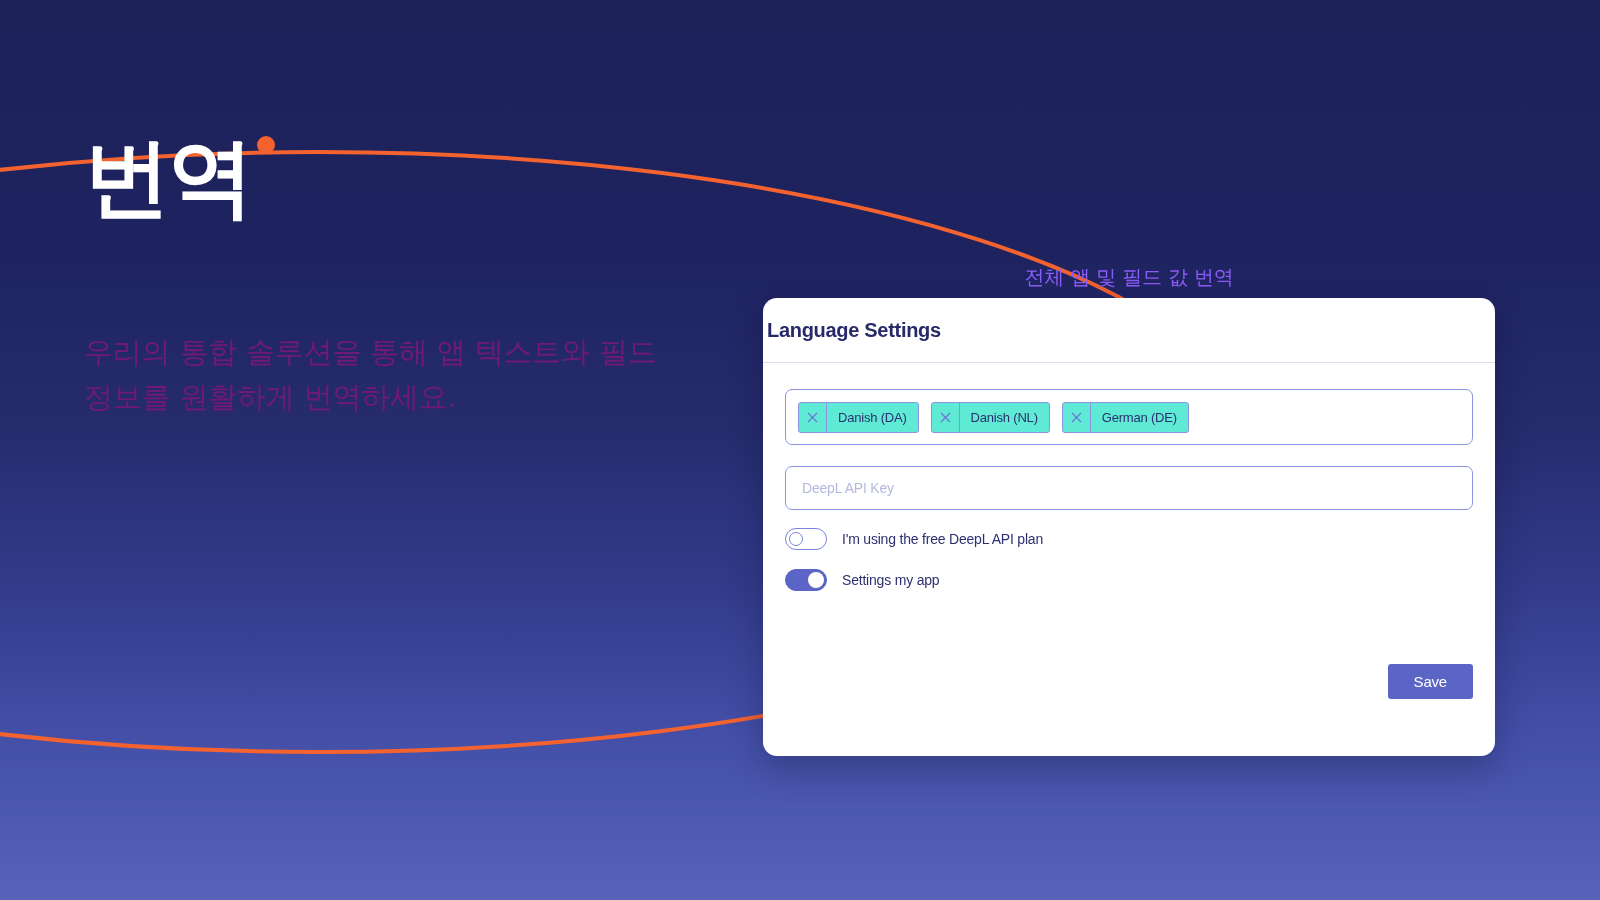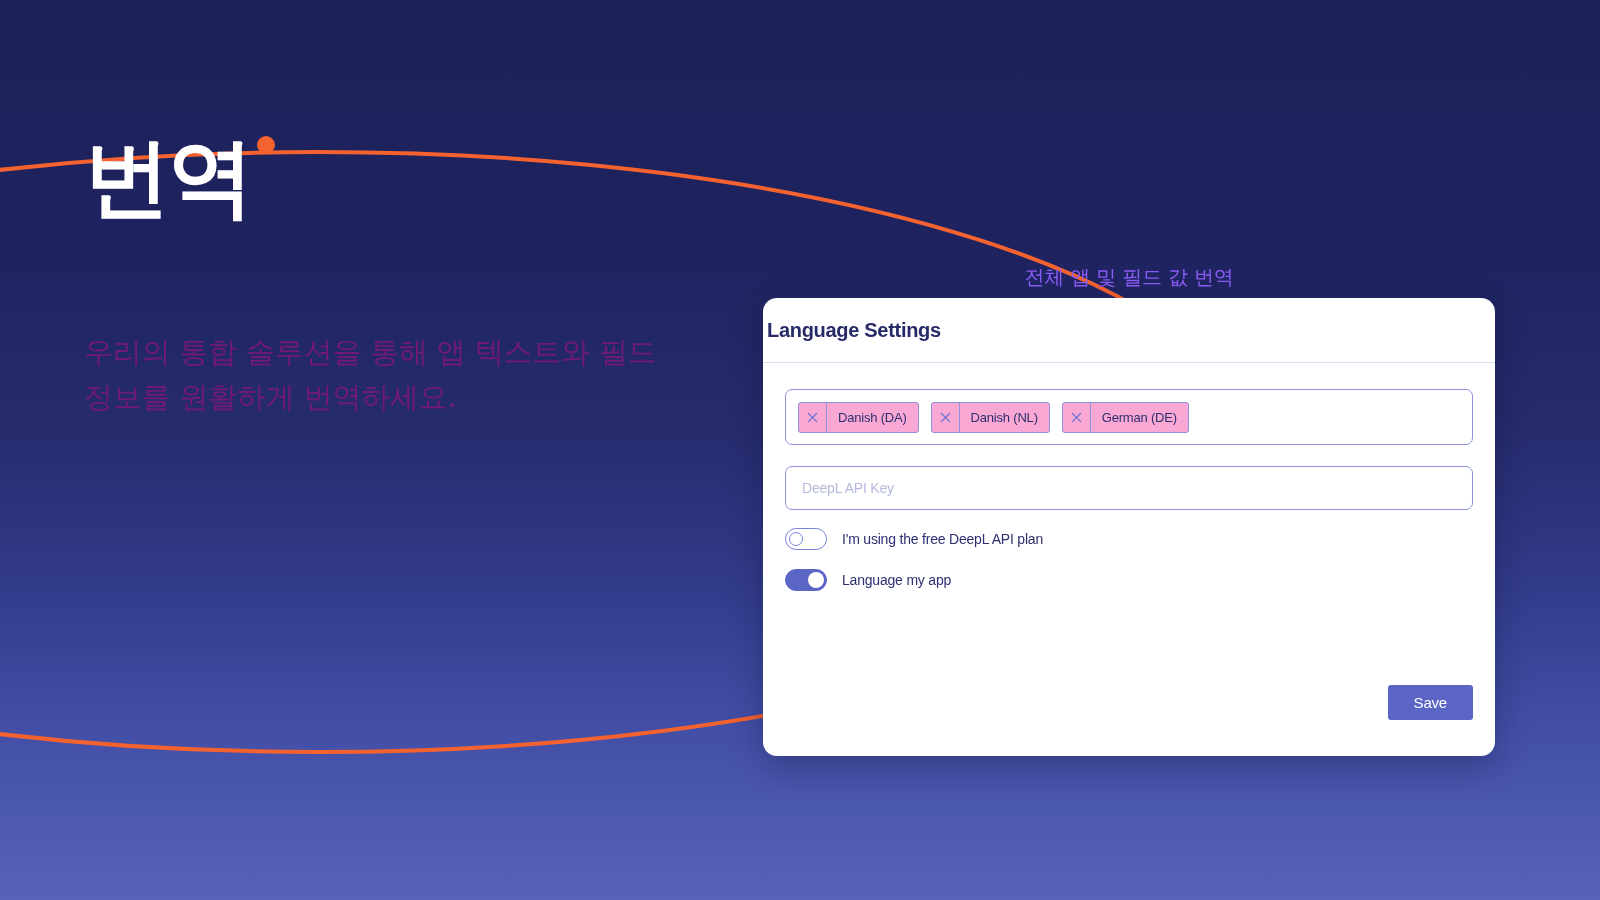--- a/index.html
+++ b/index.html
@@ -129,21 +129,21 @@
     min-height: 56px;
     align-items: center;
   }
 
   .chip {
     display: flex;
     align-items: stretch;
     border: 1px solid #8d93e0;
     border-radius: 3px;
     height: 31px;
-    background: #f9a8d4;
+    background: #5eead4;
   }
 
   .chip-remove {
     width: 28px;
     display: flex;
     align-items: center;
     justify-content: center;
     border-right: 1px solid #8d93e0;
     cursor: pointer;
   }
@@ -233,21 +233,21 @@
   .toggle-label {
     font-size: 14px;
     color: #2c3070;
     letter-spacing: -0.2px;
   }
 
   
   .save-row {
     position: absolute;
     right: 22px;
-    bottom: 36px;
+    bottom: 57px;
   }
 
   .save-button {
     background: #5b65c6;
     color: #ffffff;
     border: none;
     border-radius: 3px;
     font-family: "Liberation Sans", sans-serif;
     font-size: 15px;
     padding: 9px 26px;
@@ -319,21 +319,21 @@
       <span class="switch off">
         <span class="knob"></span>
       </span>
       <span class="toggle-label">I'm using the free DeepL API plan</span>
     </div>
 
     <div class="toggle-row second">
       <span class="switch on">
         <span class="knob"></span>
       </span>
-      <span class="toggle-label">Language my app</span>
+      <span class="toggle-label">Settings my app</span>
     </div>
 
   </div>
 
   <div class="save-row">
     <button class="save-button">Save</button>
   </div>
 
 </div>
 

